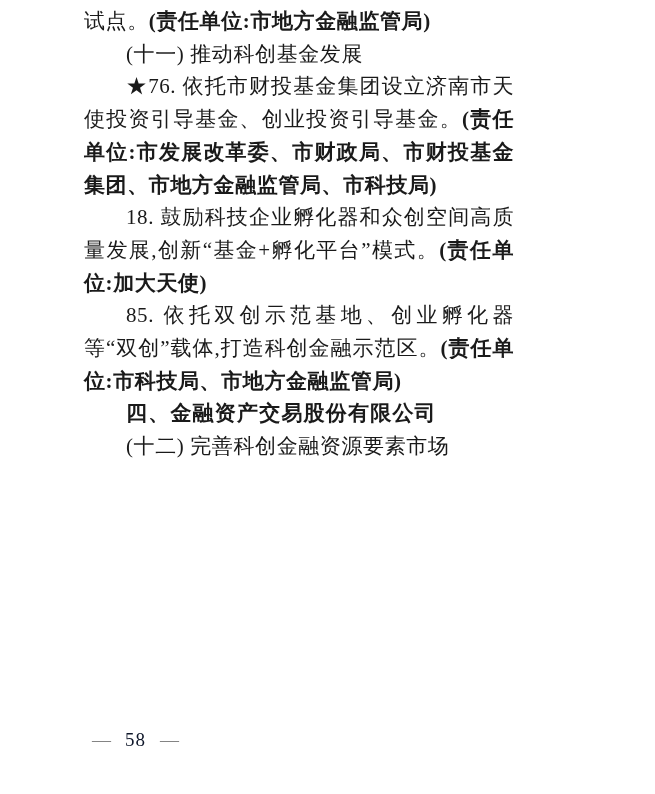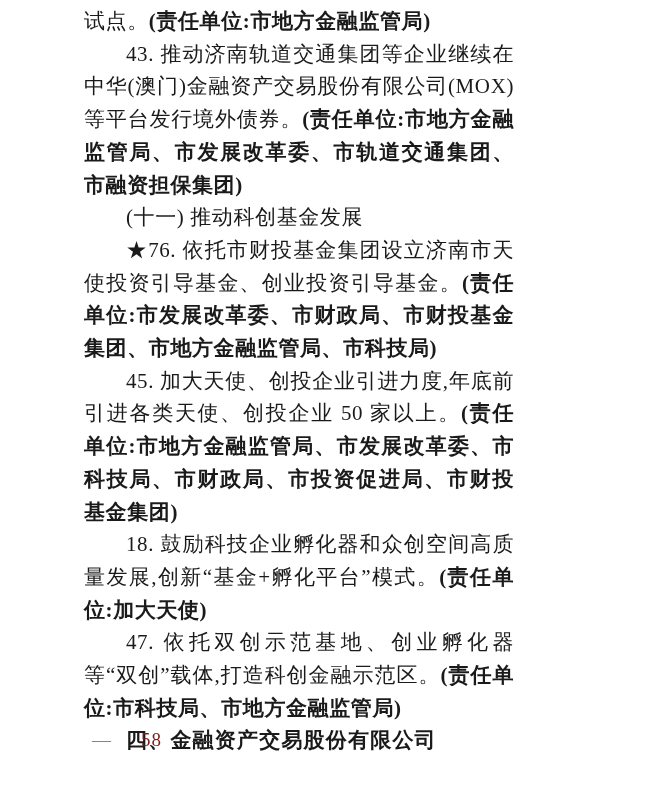--- a/index.html
+++ b/index.html
@@ -50,48 +50,47 @@
     color: #3c3c3c;
     font-family: "Liberation Serif", "DejaVu Serif", serif;
     display: flex;
     align-items: center;
   }
   .footer .dash {
     color: #5a5a5a;
     transform: scaleY(0.8);
   }
   .footer .num {
-    margin: 0 30px;
+    margin: 0 14px;
     letter-spacing: 1px;
-    color: #7f1d1d;
+    color: #0f172a;
   }
 </style>
 </head>
 <body>
 
 <div class="page">
   <div class="content">
 
     <p class="para first"><span>试点。</span><span class="resp">(责任单位:市地方金融监管局)</span></p>
 
-    <p class="para"><span>43. 推动济南轨道交通集团等企业继续在中华(澳门)金融资产交易股份有限公司(MOX)等平台发行境外债券。</span><span class="resp">(责任单位:市地方金融监管局、市发展改革委、市轨道交通集团、市融资担保集团)</span></p>
 
     <p class="para heading-kai"><span>(十一) 推动科创基金发展</span></p>
 
     <p class="para"><span>★76. 依托市财投基金集团设立济南市天使投资引导基金、创业投资引导基金。</span><span class="resp">(责任单位:市发展改革委、市财政局、市财投基金集团、市地方金融监管局、市科技局)</span></p>
 
-    <p class="para"><span>45. 加大天使、创投企业引进力度,年底前引进各类天使、创投企业 50 家以上。</span><span class="resp">(责任单位:市地方金融监管局、市发展改革委、市科技局、市财政局、市投资促进局、市财投基金集团)</span></p>
 
     <p class="para"><span>18. 鼓励科技企业孵化器和众创空间高质量发展,创新“基金+孵化平台”模式。</span><span class="resp">(责任单位:加大天使)</span></p>
 
-    <p class="para"><span>47. 依托双创示范基地、创业孵化器等“双创”载体,打造科创金融示范区。</span><span class="resp">(责任单位:市科技局、市地方金融监管局)</span></p>
+    <p class="para"><span>85. 依托双创示范基地、创业孵化器等“双创”载体,打造科创金融示范区。</span><span class="resp">(责任单位:市科技局、市地方金融监管局)</span></p>
 
 
     <p class="para heading-hei"><span>四、金融资产交易股份有限公司</span></p>
 
+    <p class="para heading-kai"><span>(十二) 完善科创金融资源要素市场</span></p>
 
   </div>
 
   <div class="footer">
     <span class="dash">—</span>
       <span class="num">58</span>
       <span class="dash">—</span>
   </div>
 </div>
 

